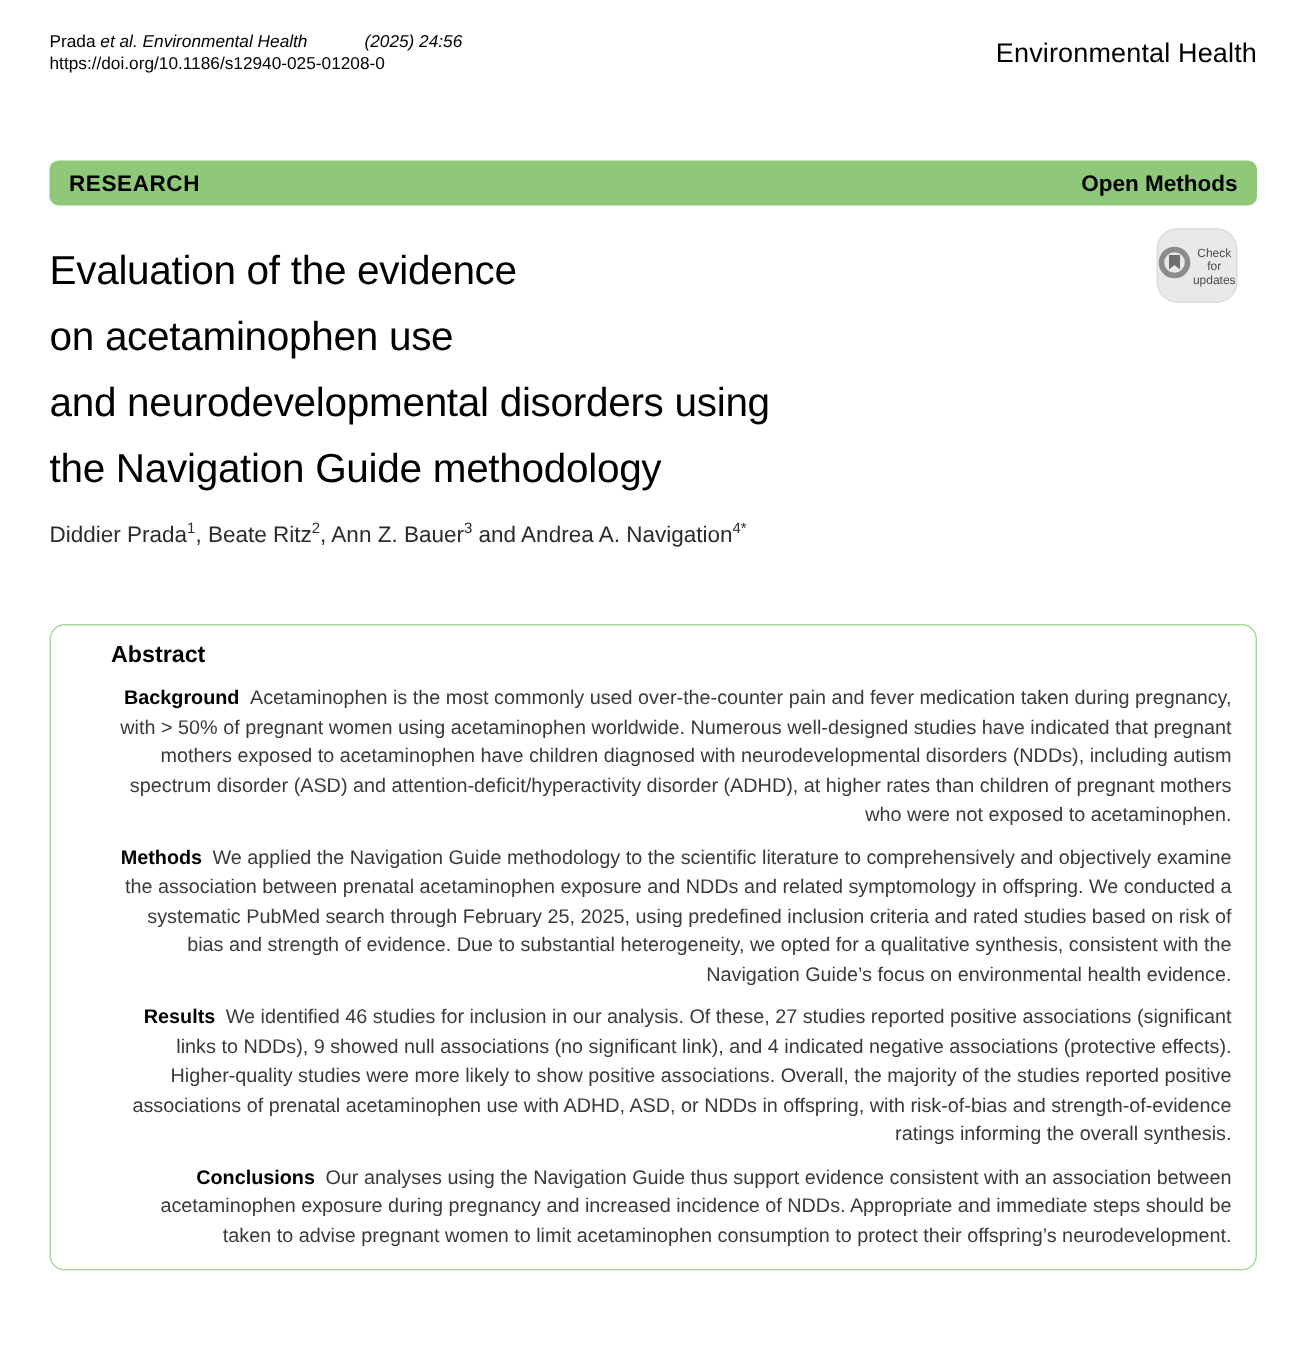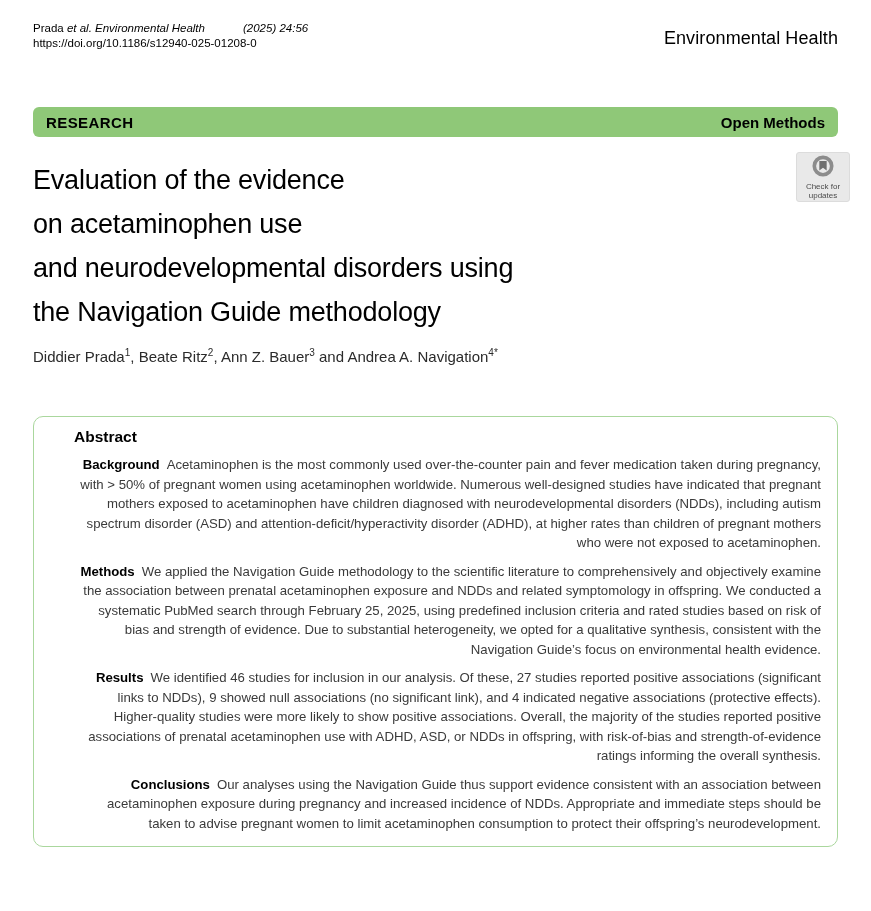--- a/index.html
+++ b/index.html
@@ -8,47 +8,47 @@
     width: 871px; height: 911px;
     background: #ffffff;
     font-family: "Liberation Sans", sans-serif;
     color: #000;
     position: relative;
     overflow: hidden;
   }
   .page { padding: 20px 33px 0 33px; position: relative; }
 
   
-  .top-header { display: flex; justify-content: space-between; align-items: flex-end; }
+  .top-header { display: flex; justify-content: space-between; align-items: center; }
   .citation { font-size: 11.5px; line-height: 17px; color: #000; }
   .citation .italic { font-style: italic; }
   .citation .vol { font-style: italic; margin-left: 38px; }
   .doi-line { font-size: 11.5px; color: #000; text-decoration: none; }
   .journal-name { font-size: 18px; line-height: 22px; color: #000; letter-spacing: 0.1px; }
 
   
   .banner {
     margin-top: 58px;
     height: 30px;
     border-radius: 6px;
     display: flex; justify-content: space-between; align-items: center;
     padding: 0 13px;
     font-size: 15px; font-weight: bold; color: #000;
   }
   .banner .research-label { letter-spacing: 0.4px; }
 
   
   .crossmark-badge {
     position: absolute;
-    top: 152px; right: 21px;
+    top: 152px; right: 46px;
     width: 54px; height: 50px;
     background: #e9e9e9;
     border: 1px solid #dcdcdc;
-    border-radius: 3px;
-    display: flex; flex-direction: column; align-items: center; justify-content: center;
+    border-radius: 14px;
+    display: flex; align-items: center; justify-content: center;
     gap: 1px;
     cursor: pointer;
   }
   .crossmark-badge .cm-text { font-size: 8px; line-height: 9px; color: #4a4a4a; text-align: center; }
 
   
   .article-title {
     margin-top: 21px;
     font-size: 27px;
     line-height: 44px;

